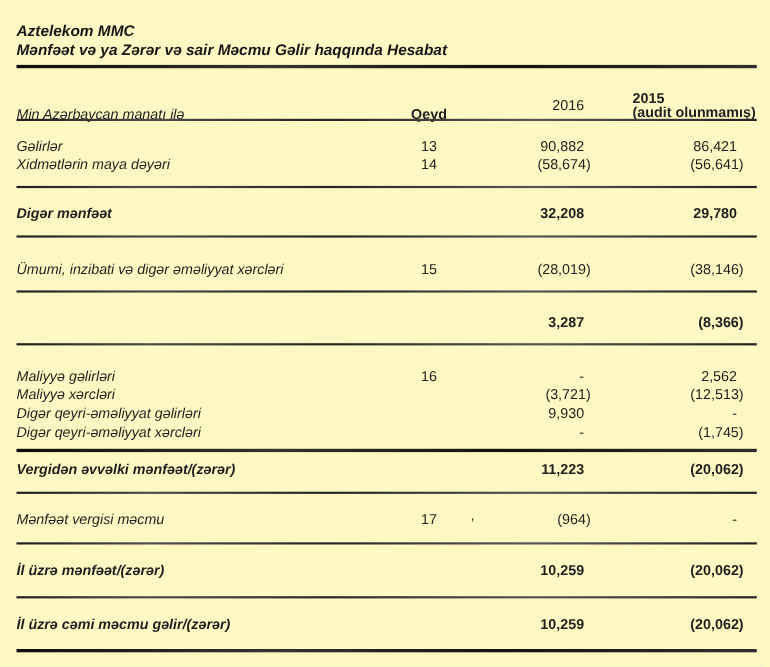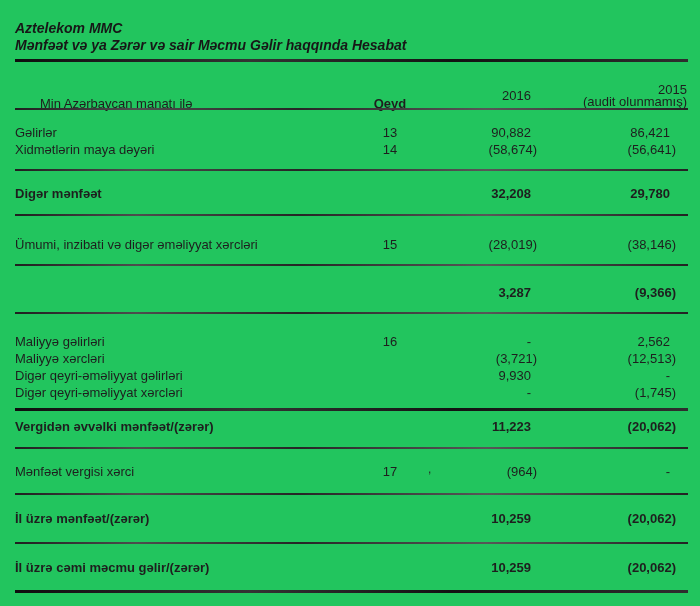--- a/index.html
+++ b/index.html
@@ -1,35 +1,35 @@
 <!DOCTYPE html>
 <html><head>
 <meta charset="utf-8">
 <style>
   html,body{margin:0;padding:0;background:#e8e8e8;}
   .page{
     position:relative;width:700px;height:606px;margin:0 auto;
-    background:#22c55e;overflow:hidden;
+    background:#fef9c3;overflow:hidden;
     font-family:"Liberation Sans","DejaVu Sans",sans-serif;
     color:#1e1e1e;font-size:13px;
   }
   .title-line{position:absolute;left:15px;white-space:nowrap;
     font-size:14px;font-weight:bold;font-style:italic;color:#171717;}
   .rule{position:absolute;left:15px;right:12px;height:2px;
     background:linear-gradient(90deg,#1f1f1f 0%,#4d4d4d 18%,#262626 42%,#575757 70%,#232323 100%);}
   .rule.thick{height:3px;
     background:linear-gradient(90deg,#0e0e0e 0%,#333 35%,#121212 65%,#2e2e2e 100%);}
-  .hdr-unit{position:absolute;left:15px;top:96px;white-space:nowrap;margin-left:25px;}
+  .hdr-unit{position:absolute;left:15px;top:96px;font-style:italic;white-space:nowrap;}
   .hdr-note{position:absolute;left:361px;width:58px;top:96px;text-align:center;font-weight:bold;}
   .hdr-2016{position:absolute;right:163px;top:88px;text-align:center;font-weight:normal;padding-right:6px;}
-  .hdr-2015{position:absolute;right:13px;top:84px;text-align:right;font-weight:normal;line-height:12px;white-space:nowrap;}
+  .hdr-2015{position:absolute;right:13px;top:84px;text-align:left;font-weight:bold;line-height:12px;white-space:nowrap;}
   .hdr-2015 .l1{display:block;}
   .row{position:absolute;left:0;width:100%;height:16px;line-height:14px;}
   .row.b{font-weight:bold;}
-  .lab{position:absolute;left:15px;white-space:nowrap;}
+  .lab{position:absolute;left:15px;white-space:nowrap;font-style:italic;}
   .note{position:absolute;left:361px;width:58px;text-align:center;}
   .v16{position:absolute;right:163px;text-align:center;white-space:nowrap;}
   .v15{position:absolute;right:24px;text-align:right;white-space:nowrap;margin-left:24px;}
   .pad{padding-right:6px;}
   .artifact{position:absolute;left:428px;top:462px;font-size:12px;color:#2a2a2a;}
 </style>
 </head>
 <body>
 
 <div class="page">
@@ -73,21 +73,21 @@
     <span class="lab">Ümumi, inzibati və digər əməliyyat xərcləri</span>
     <span class="note">15</span>
     <span class="v16">(28,019)</span>
     <span class="v15">(38,146)</span>
   </div>
   <div class="rule" style="top:264px"></div>
 
   <div class="row b" style="top:286px">
     <span class="note"></span>
     <span class="v16 pad">3,287</span>
-    <span class="v15">(9,366)</span>
+    <span class="v15">(8,366)</span>
   </div>
   <div class="rule" style="top:312px"></div>
 
   <div class="row" style="top:335px">
     <span class="lab">Maliyyə gəlirləri</span>
     <span class="note">16</span>
     <span class="v16 pad">-</span>
     <span class="v15 pad">2,562</span>
   </div>
   <div class="row" style="top:352px">
@@ -112,21 +112,21 @@
 
   <div class="row b" style="top:420px">
     <span class="lab">Vergidən əvvəlki mənfəət/(zərər)</span>
     <span class="note"></span>
     <span class="v16 pad">11,223</span>
     <span class="v15">(20,062)</span>
   </div>
   <div class="rule" style="top:447px"></div>
 
   <div class="row" style="top:465px">
-    <span class="lab">Mənfəət vergisi xərci</span>
+    <span class="lab">Mənfəət vergisi məcmu</span>
     <span class="note">17</span>
     <span class="v16">(964)</span>
     <span class="v15 pad">-</span>
   </div>
   <div class="artifact">,</div>
   <div class="rule" style="top:493px"></div>
 
   <div class="row b" style="top:512px">
     <span class="lab">İl üzrə mənfəət/(zərər)</span>
     <span class="note"></span>

